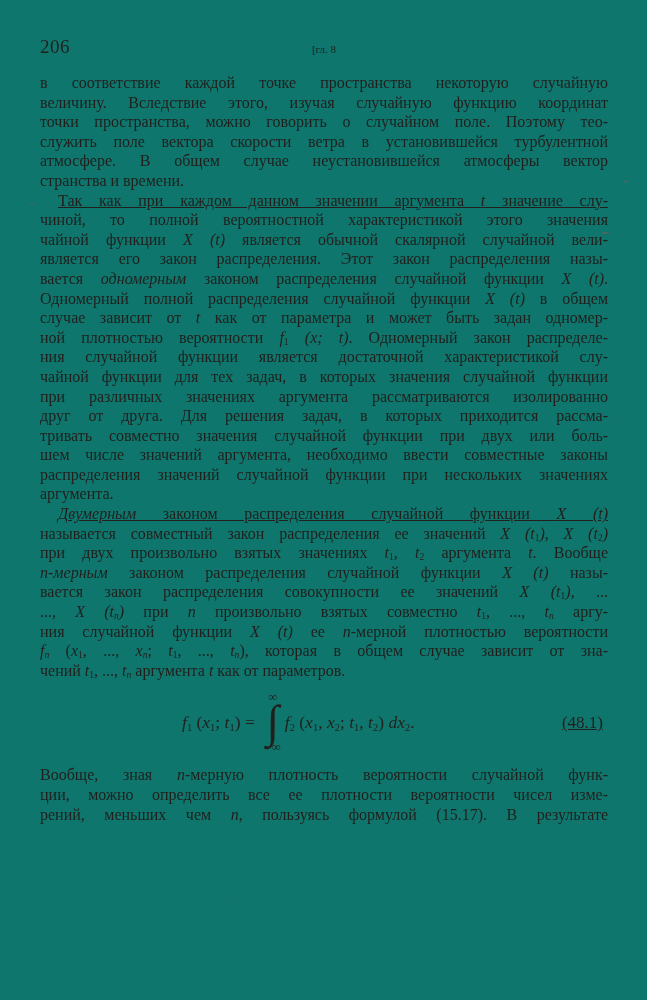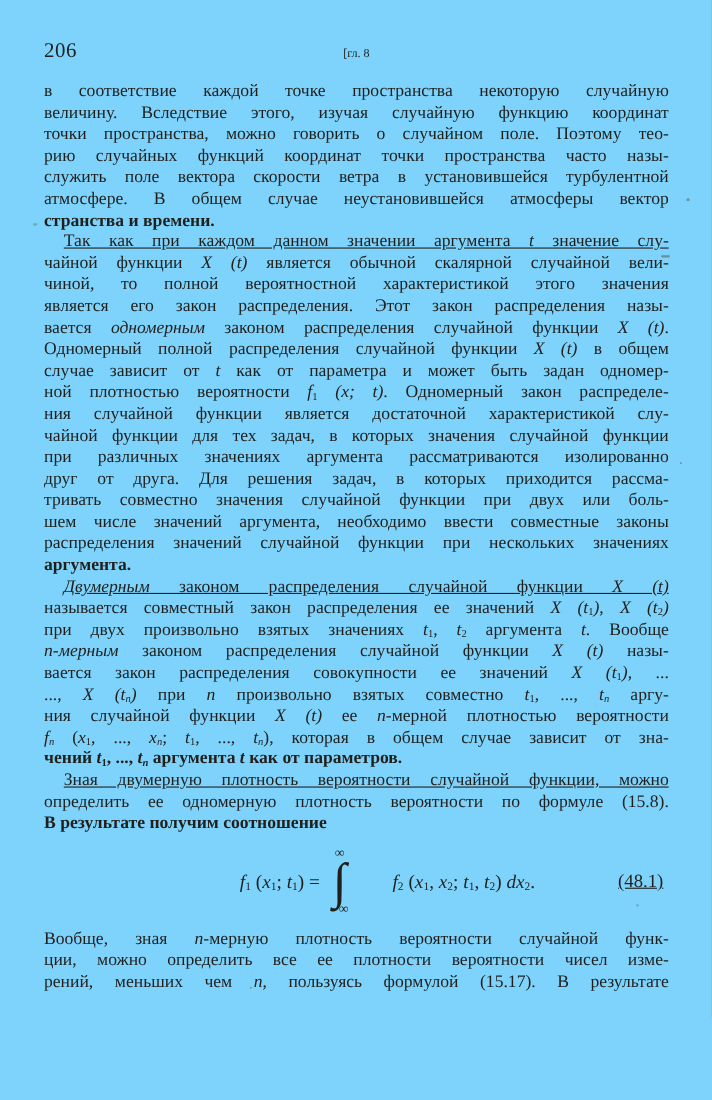--- a/index.html
+++ b/index.html
@@ -1,20 +1,20 @@
 <!DOCTYPE html>
 <html lang="ru"><head>
 <meta charset="utf-8">
 <style>
   html,body{margin:0;padding:0;}
   body{background:#888;}
   .page{
     position:relative;
     width:647px;height:1000px;
-    background:#7dd3fc;
+    background:#0f766e;
     font-family:"Liberation Serif","DejaVu Serif",serif;
     color:#211f1c;
     overflow:hidden;
   }
   
   .header{
     position:absolute;left:40px;top:36px;width:568px;
     display:grid;grid-template-columns:1fr auto 1fr;align-items:baseline;
   }
   .pnum{justify-self:start;font-size:19px;letter-spacing:0.5px;}
@@ -23,32 +23,32 @@
   
   .body{
     position:absolute;left:40px;top:73px;width:568px;
     font-size:16px;
   }
   .line{
     height:19.6px;line-height:19.6px;
     text-align:justify;text-align-last:justify;
     overflow:hidden;white-space:normal;
   }
-  .line.end{text-align-last:left;font-weight:bold;}
+  .line.end{text-align-last:left;}
   .line.indent{text-indent:18px;text-decoration:underline;}
   .it{font-style:italic;}
   .sb{font-size:0.6em;vertical-align:-0.24em;}
   
   .eq-row{
     position:relative;height:85px;
     display:flex;align-items:center;
     padding-left:142px;box-sizing:border-box;
     font-size:17.5px;
   }
-  .eq-part{white-space:pre;margin-left:36px;}
+  .eq-part{white-space:pre;}
   .eq-int{display:inline-flex;flex-direction:column;align-items:center;margin:0 4px 0 10px;}
   .eq-int .lim{font-size:12.5px;line-height:1.1;}
   .eq-int .sign{font-size:46px;line-height:0.72;padding:1px 0 3px 0;}
   .eq-num{position:absolute;right:5px;top:50%;transform:translateY(-50%);font-size:17px;text-decoration:underline;}
   
   .speck{position:absolute;background:#63615c;border-radius:50%;}
 </style>
 </head>
 <body>
 
@@ -57,29 +57,28 @@
   <div class="header">
     <span class="pnum">206</span>
     <span class="chap">[гл. 8</span>
   </div>
 
   <div class="body" id="page-body">
       <div class="paragraph">
         <div class="line"><span>в соответствие каждой точке пространства некоторую случайную</span></div>
         <div class="line"><span>величину. Вследствие этого, изучая случайную функцию координат</span></div>
         <div class="line"><span>точки пространства, можно говорить о случайном поле. Поэтому тео-</span></div>
-        <div class="line"><span>рию случайных функций координат точки пространства часто назы-</span></div>
         <div class="line"><span>служить поле вектора скорости ветра в установившейся турбулентной</span></div>
         <div class="line"><span>атмосфере. В общем случае неустановившейся атмосферы вектор</span></div>
         <div class="line end"><span>странства и времени.</span></div>
       </div>
       <div class="paragraph">
         <div class="line indent"><span>Так как при каждом данном значении аргумента </span><span class="it">t</span><span> значение слу-</span></div>
+        <div class="line"><span>чиной, то полной вероятностной характеристикой этого значения</span></div>
         <div class="line"><span>чайной функции </span><span class="it">X (t)</span><span> является обычной скалярной случайной вели-</span></div>
-        <div class="line"><span>чиной, то полной вероятностной характеристикой этого значения</span></div>
         <div class="line"><span>является его закон распределения. Этот закон распределения назы-</span></div>
         <div class="line"><span>вается </span><span class="it">одномерным</span><span> законом распределения случайной функции </span><span class="it">X (t)</span><span>.</span></div>
         <div class="line"><span>Одномерный полной распределения случайной функции </span><span class="it">X (t)</span><span> в общем</span></div>
         <div class="line"><span>случае зависит от </span><span class="it">t</span><span> как от параметра и может быть задан одномер-</span></div>
         <div class="line"><span>ной плотностью вероятности </span><span class="it">f</span><span class="sb">1</span><span class="it"> (x; t)</span><span>. Одномерный закон распределе-</span></div>
         <div class="line"><span>ния случайной функции является достаточной характеристикой слу-</span></div>
         <div class="line"><span>чайной функции для тех задач, в которых значения случайной функции</span></div>
         <div class="line"><span>при различных значениях аргумента рассматриваются изолированно</span></div>
         <div class="line"><span>друг от друга. Для решения задач, в которых приходится рассма-</span></div>
         <div class="line"><span>тривать совместно значения случайной функции при двух или боль-</span></div>
@@ -90,25 +89,20 @@
       <div class="paragraph">
         <div class="line indent"><span class="it">Двумерным</span><span> законом распределения случайной функции </span><span class="it">X (t)</span></div>
         <div class="line"><span>называется совместный закон распределения ее значений </span><span class="it">X (t</span><span class="sb">1</span><span class="it">)</span><span>, </span><span class="it">X (t</span><span class="sb">2</span><span class="it">)</span></div>
         <div class="line"><span>при двух произвольно взятых значениях </span><span class="it">t</span><span class="sb">1</span><span>, </span><span class="it">t</span><span class="sb">2</span><span> аргумента </span><span class="it">t</span><span>. Вообще</span></div>
         <div class="line"><span class="it">n-мерным</span><span> законом распределения случайной функции </span><span class="it">X (t)</span><span> назы-</span></div>
         <div class="line"><span>вается закон распределения совокупности ее значений </span><span class="it">X (t</span><span class="sb">1</span><span class="it">)</span><span>, ...</span></div>
         <div class="line"><span>..., </span><span class="it">X (t</span><span class="it sb">n</span><span class="it">)</span><span> при </span><span class="it">n</span><span> произвольно взятых совместно </span><span class="it">t</span><span class="sb">1</span><span>, ..., </span><span class="it">t</span><span class="it sb">n</span><span> аргу-</span></div>
         <div class="line"><span>ния случайной функции </span><span class="it">X (t)</span><span> ее </span><span class="it">n</span><span>-мерной плотностью вероятности</span></div>
         <div class="line"><span class="it">f</span><span class="it sb">n</span><span> (</span><span class="it">x</span><span class="sb">1</span><span>, ..., </span><span class="it">x</span><span class="it sb">n</span><span>; </span><span class="it">t</span><span class="sb">1</span><span>, ..., </span><span class="it">t</span><span class="it sb">n</span><span>)</span><span>, которая в общем случае зависит от зна-</span></div>
         <div class="line end"><span>чений </span><span class="it">t</span><span class="sb">1</span><span>, ..., </span><span class="it">t</span><span class="it sb">n</span><span> аргумента </span><span class="it">t</span><span> как от параметров.</span></div>
-      </div>
-      <div class="paragraph">
-        <div class="line indent"><span>Зная двумерную плотность вероятности случайной функции, можно</span></div>
-        <div class="line"><span>определить ее одномерную плотность вероятности по формуле (15.8).</span></div>
-        <div class="line end"><span>В результате получим соотношение</span></div>
       </div>
       <div class="eq-row">
         <span class="eq-part"><span class="it">f</span><span class="sb">1</span><span> (</span><span class="it">x</span><span class="sb">1</span><span>; </span><span class="it">t</span><span class="sb">1</span><span>) =</span></span>
         <span class="eq-int">
           <span class="lim up">∞</span>
           <span class="sign">∫</span>
           <span class="lim down">−∞</span>
         </span>
         <span class="eq-part"><span class="it">f</span><span class="sb">2</span><span> (</span><span class="it">x</span><span class="sb">1</span><span>, </span><span class="it">x</span><span class="sb">2</span><span>; </span><span class="it">t</span><span class="sb">1</span><span>, </span><span class="it">t</span><span class="sb">2</span><span>) </span><span class="it">dx</span><span class="sb">2</span><span>.</span></span>
         <span class="eq-num">(48.1)</span>

